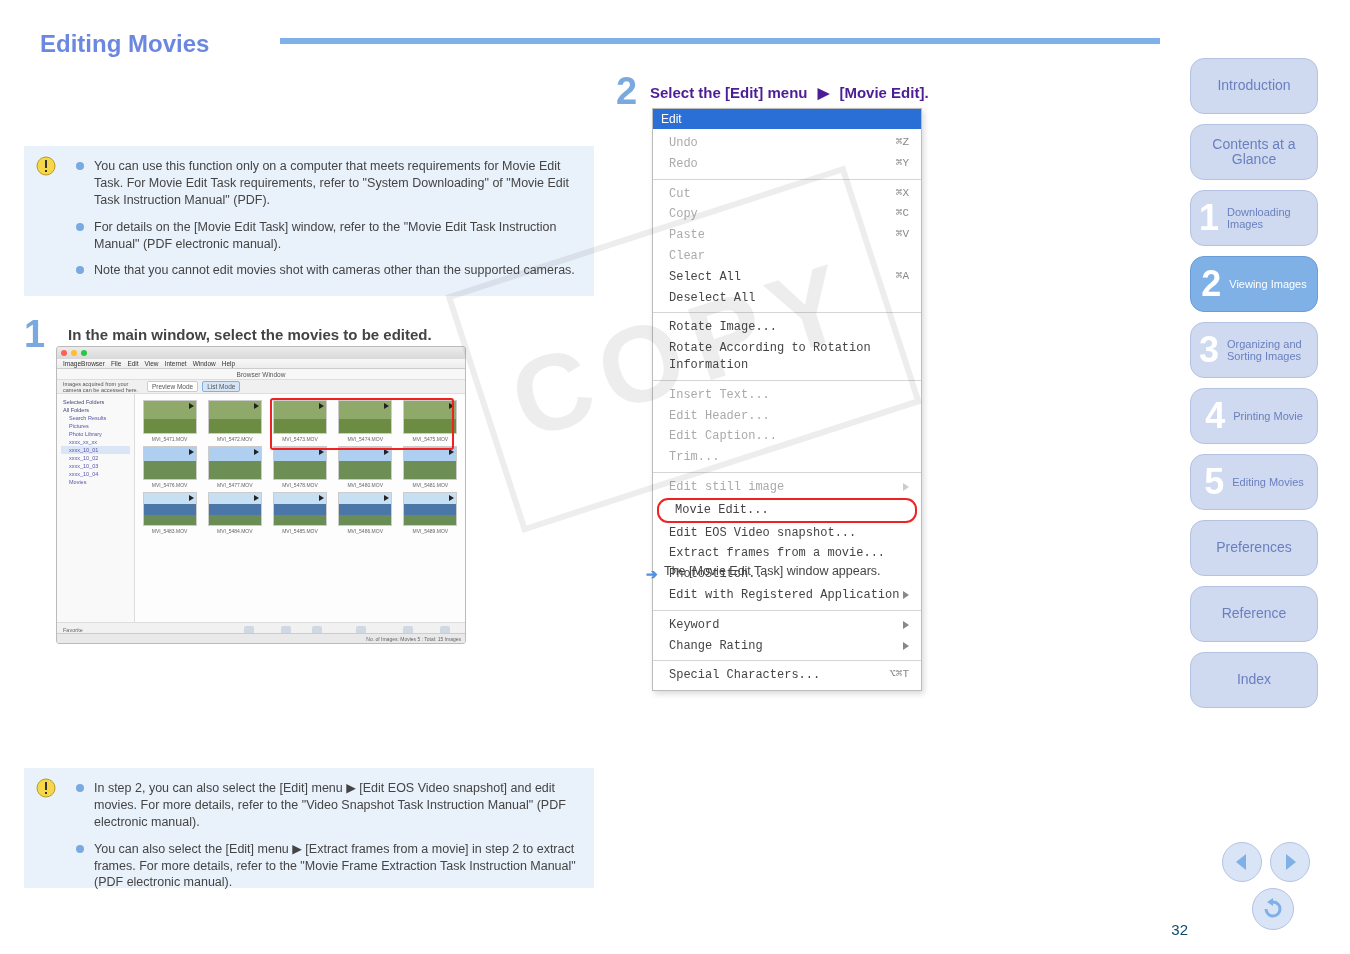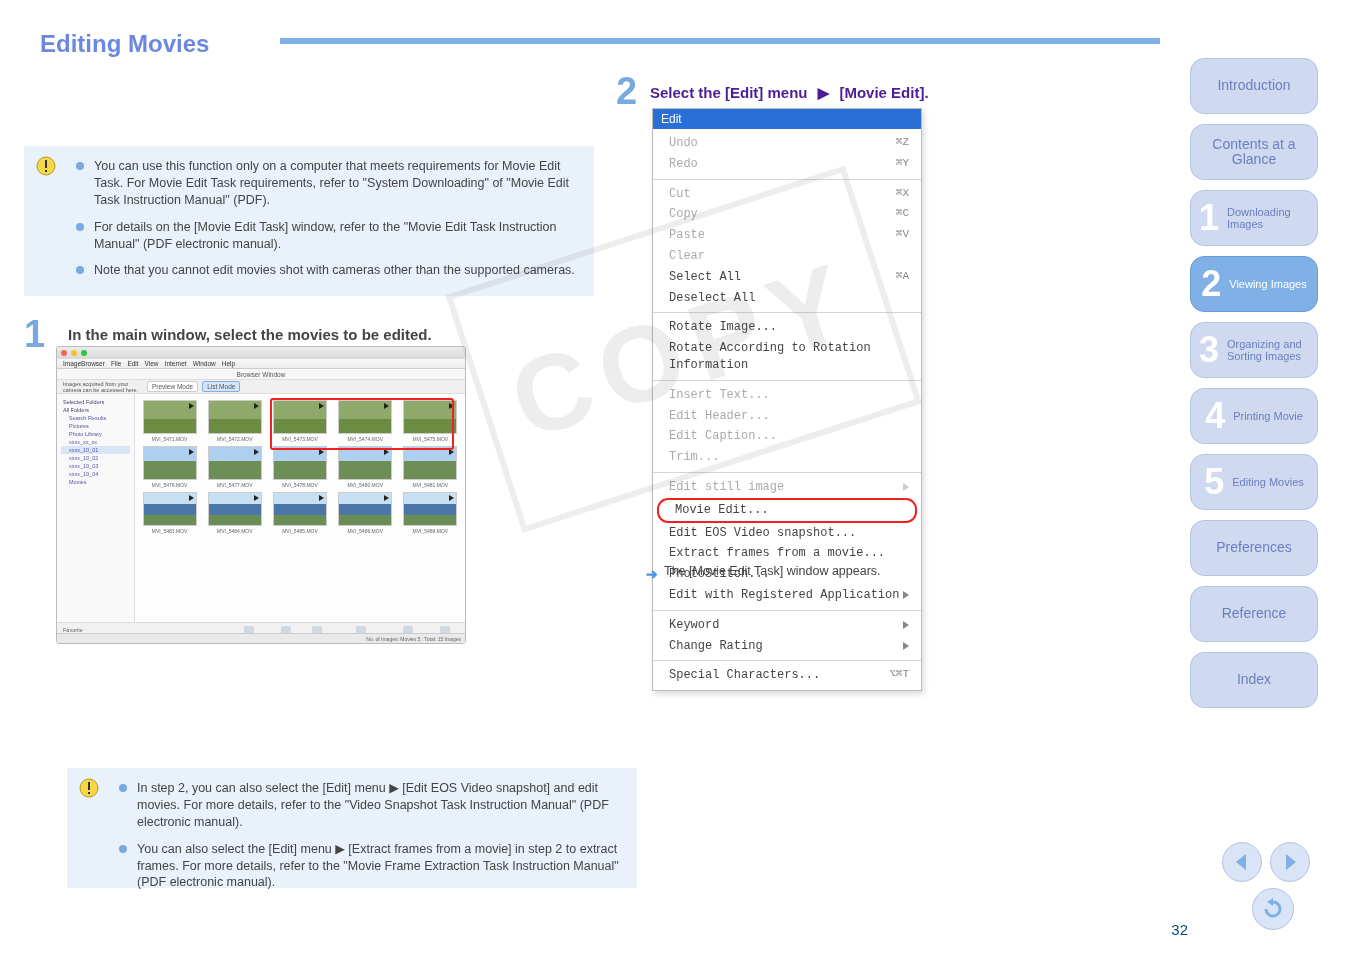--- a/index.html
+++ b/index.html
@@ -29,21 +29,21 @@
     font-size: 24px;
     color: #6b87e0;
     font-weight: 600;
   }
   .block {
     position: absolute;
     background: #e9f1fb;
     padding: 12px 16px 12px 52px;
   }
   .block1 { left: 24px; top: 146px; width: 570px; height: 150px; }
-  .block2 { left: 24px; top: 768px; width: 570px; height: 120px; margin-left: 43px; }
+  .block2 { left: 24px; top: 768px; width: 570px; height: 120px; }
   .warn-icon {
     position: absolute;
     left: 12px;
     top: 10px;
     width: 20px;
     height: 20px;
   }
   .bullet-row { display: flex; align-items: flex-start; margin-bottom: 10px; line-height: 1.35; }
   .bullet {
     width: 8px; height: 8px; border-radius: 50%;

